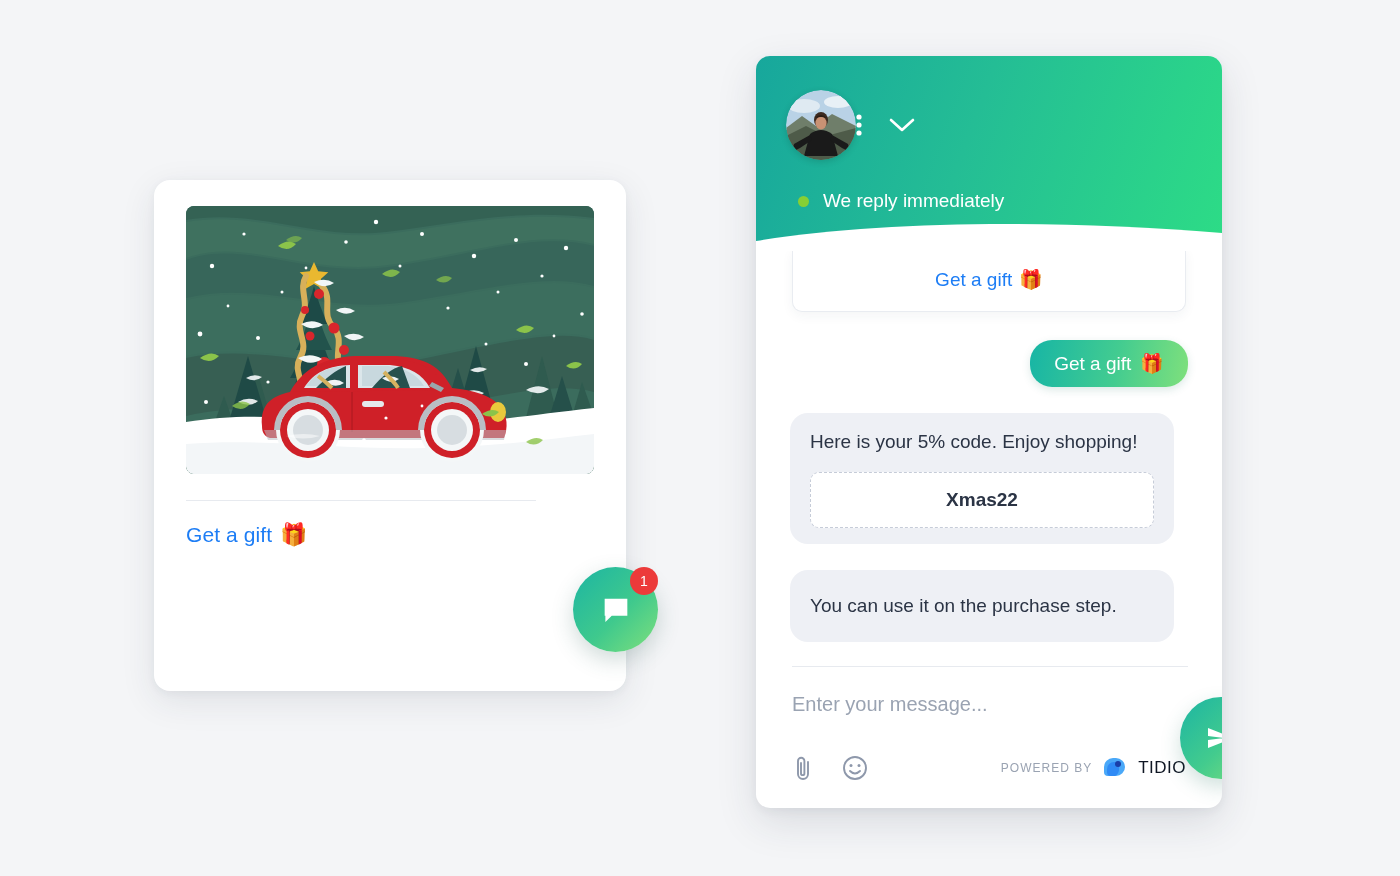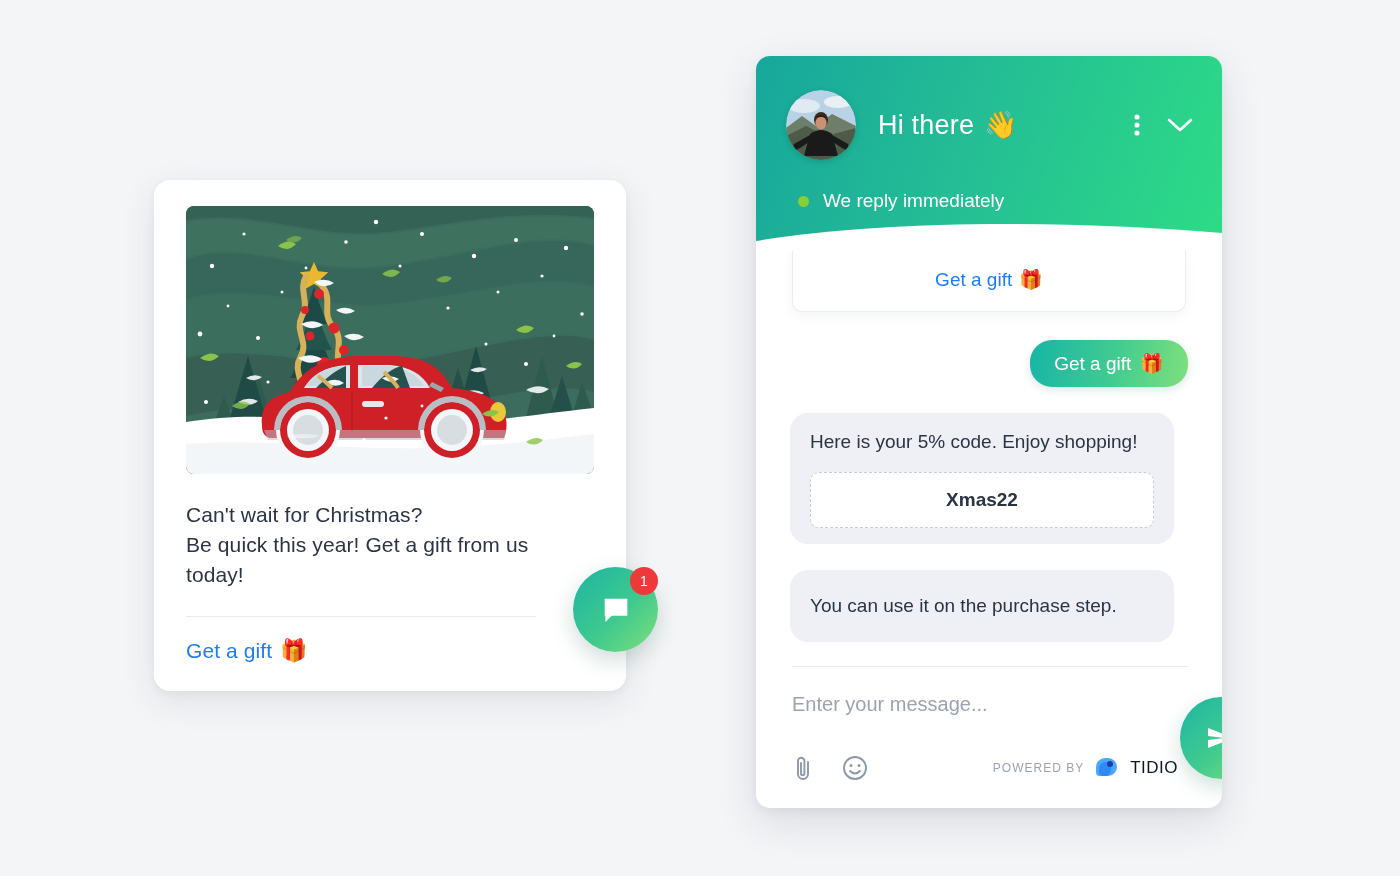--- a/index.html
+++ b/index.html
@@ -166,21 +166,21 @@
     font-family: "Liberation Sans", sans-serif;
     font-size: 20px; color: #2b3445; background: transparent;
     padding: 0 0 6px 0;
   }
   .composer-input::placeholder { color: #9aa3b2; }
   .composer-bottom {
     display: flex; align-items: center; margin-top: 32px;
   }
   .composer-tools { display: flex; align-items: center; gap: 28px; }
   .powered {
-    margin-left: auto; margin-right: 10px;
+    margin-left: auto; margin-right: 2px;
     display: flex; align-items: center; gap: 11px;
   }
   .powered-label {
     font-size: 12px; letter-spacing: 1px; color: #9aa3b2;
   }
   .tidio-word { font-size: 17px; font-weight: normal; letter-spacing: 0.5px; color: #0f1623; }
   .send-btn {
     position: absolute; right: -40px; bottom: 29px;
     width: 82px; height: 82px; border-radius: 50%;
     background: linear-gradient(135deg, #1cb5a3 0%, #42cb8e 55%, #7fe07c 100%);
@@ -374,25 +374,20 @@
               <circle cx="82" cy="176" r="1.6"></circle>
             <circle cx="20" cy="196" r="2"></circle>
               <circle cx="200" cy="212" r="1.6"></circle>
             <circle cx="178" cy="234" r="1.8"></circle>
               <circle cx="236" cy="200" r="1.4"></circle>
           </g>
         </g>
       </svg>
     </div>
 
-    <div class="promo-text">
-      <div>Can't wait for Christmas?</div>
-      <div>Be quick this year! Get a gift from us</div>
-      <div>today!</div>
-    </div>
 
     <div class="promo-divider"></div>
 
     <div class="promo-link">
       <span>Get a gift</span>
       <span class="emoji">🎁</span>
     </div>
   </div>
 
   <div class="launcher">
@@ -426,24 +421,20 @@
               <path d="M29,28 q6,-6 12,0 q-6,-2 -12,0z" fill="#2b1d15"></path>
               <path d="M24,44 q11,-8 22,0 l6,22 -34,0z" fill="#1a1a1a"></path>
               <path d="M24,45 L8,54 L6,62 L14,58 L26,50z" fill="#1a1a1a"></path>
               <path d="M46,45 L62,54 L64,62 L56,58 L44,50z" fill="#1a1a1a"></path>
               <circle cx="6" cy="60" r="3" fill="#c99274"></circle>
               <circle cx="64" cy="60" r="3" fill="#c99274"></circle>
             </g>
           </svg>
         </div>
 
-        <div class="header-title">
-          <span>Hi there</span>
-          <span class="emoji">👋</span>
-        </div>
 
         <div class="header-actions">
           <div class="icon-btn">
             <svg width="6" height="24" viewBox="0 0 6 24">
               <circle cx="3" cy="4" r="2.6" fill="#ffffff"></circle>
               <circle cx="3" cy="12" r="2.6" fill="#ffffff"></circle>
               <circle cx="3" cy="20" r="2.6" fill="#ffffff"></circle>
             </svg>
           </div>
           <div class="icon-btn">

